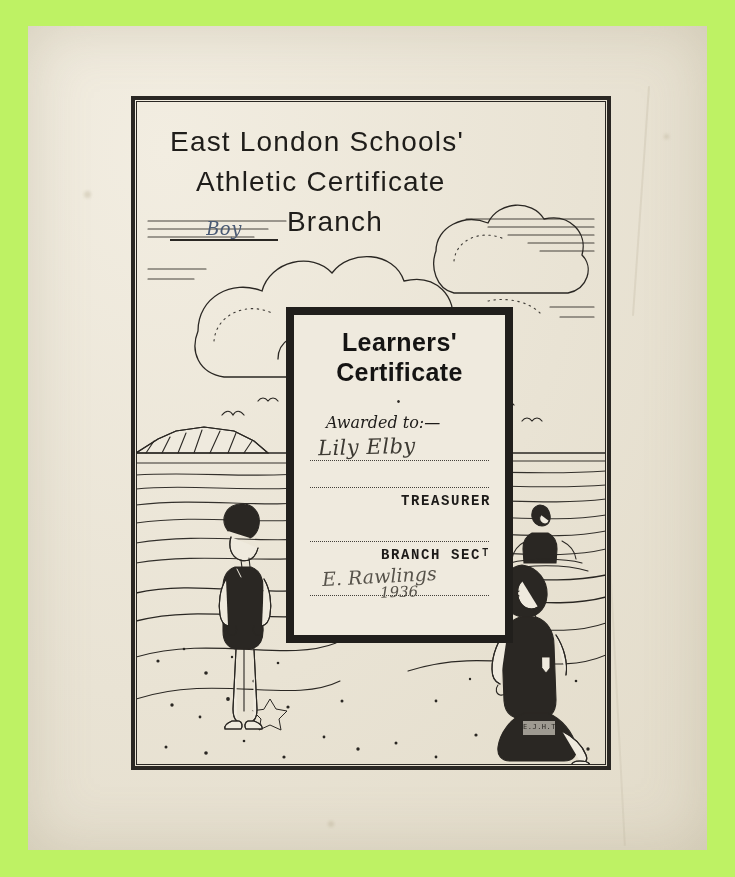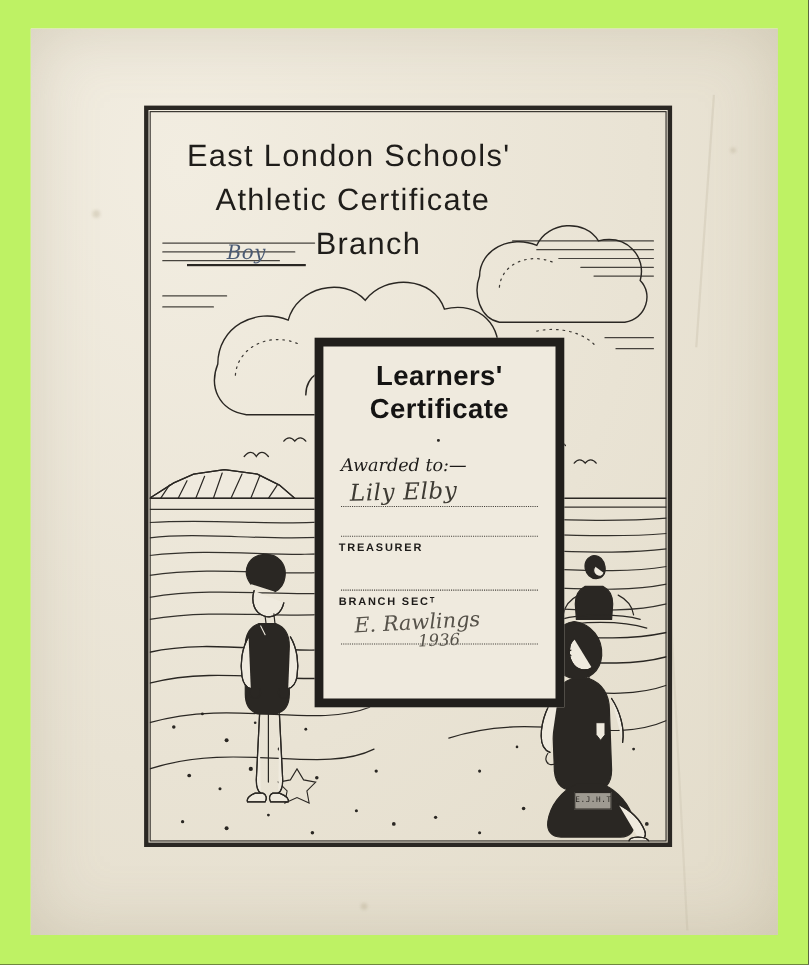--- a/index.html
+++ b/index.html
@@ -146,21 +146,21 @@
     font-size: 10px;
     color: #2a2723;
     margin: 9px 0 6px 0;
     letter-spacing: 2px;
   }
   .awarded {
     font-family: "DejaVu Serif", serif;
     font-style: italic;
     font-size: 16px;
     color: #1d1b19;
-    margin: 2px 0 2px 2px;
+    margin: 2px 0 2px 18px;
   }
   .fill-line {
     border-bottom: 1px dotted #44403a;
     height: 26px;
     margin: 0 2px;
     position: relative;
   }
   .hand {
     font-family: "DejaVu Serif", serif;
     font-style: italic;
@@ -169,24 +169,24 @@
     white-space: nowrap;
   }
   #name-hand {
     left: 8px;
     top: 1px;
     font-size: 21px;
     letter-spacing: 0.5px;
     transform: rotate(-1.5deg);
   }
   .role-label {
-    text-align: left;
-    font-family: Liberation Sans, sans-serif;
+    text-align: right;
+    font-family: Liberation Mono, monospace;
     font-weight: bold;
-    font-size: 10px;
+    font-size: 14px;
     letter-spacing: 1.6px;
     color: #1d1b19;
     margin: 5px 0 6px 0;
   }
   #sig-hand {
     left: 12px;
     top: -4px;
     font-size: 19px;
     color: #56524a;
     transform: rotate(-3deg);

